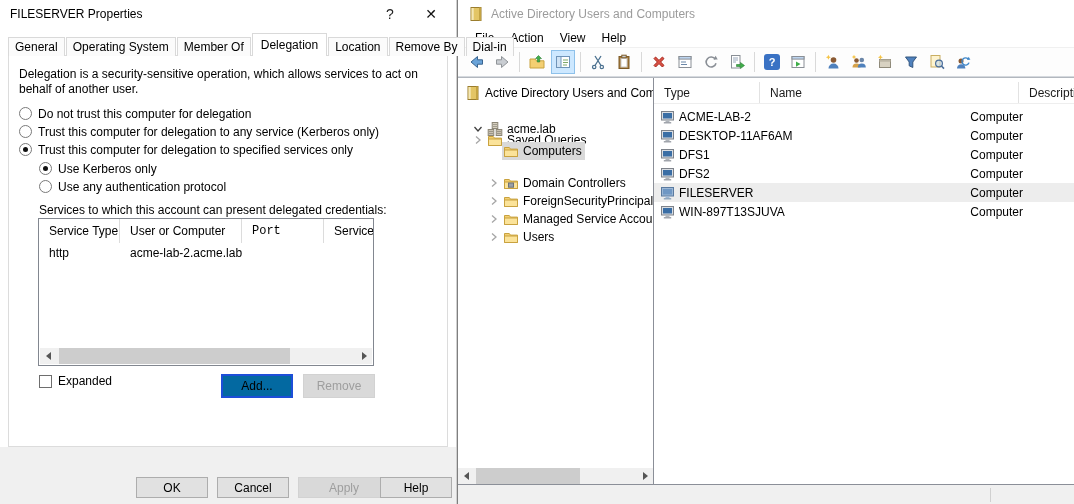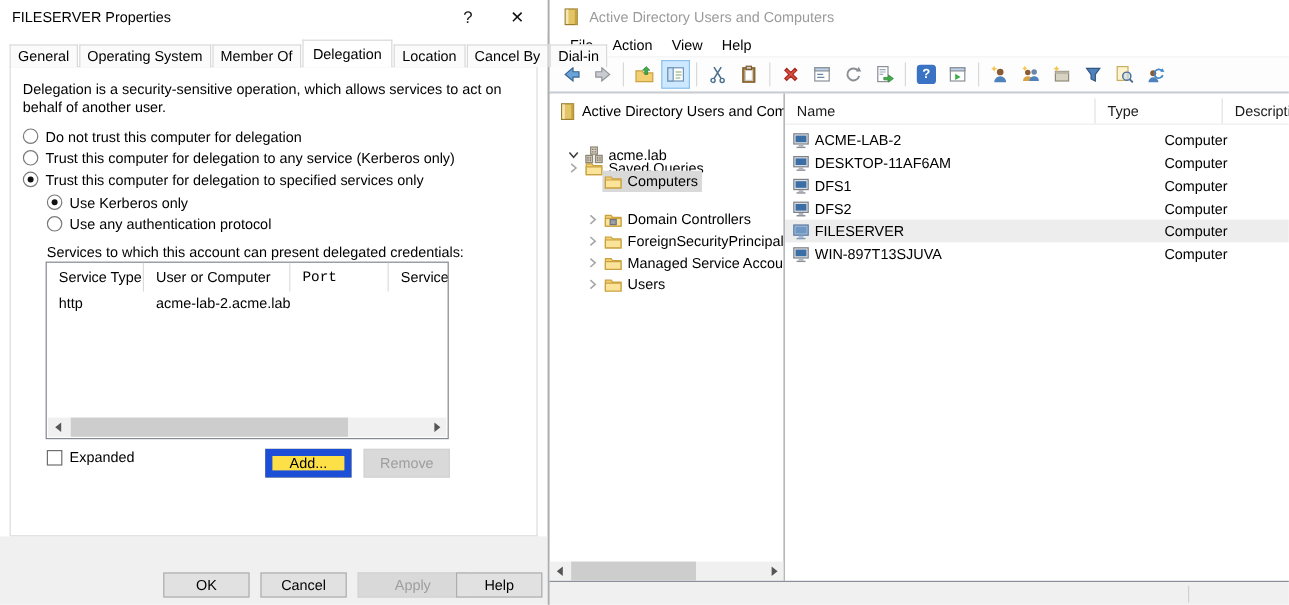--- a/index.html
+++ b/index.html
@@ -39,21 +39,21 @@
   .scroll-btn.left { left:0; } .scroll-btn.right { right:0; }
   .tri-left { width:0; height:0; border-top:4px solid transparent; border-bottom:4px solid transparent; border-right:5px solid #555; }
   .tri-right { width:0; height:0; border-top:4px solid transparent; border-bottom:4px solid transparent; border-left:5px solid #555; }
   .scroll-thumb { position:absolute; top:0; height:16px; background:#cdcdcd; }
 
   .chk-row { position:absolute; left:30px; top:318px; display:flex; align-items:center; gap:6px; }
   .checkbox { width:13px; height:13px; border:1px solid #6e6e6e; background:#fff; }
 
   .btn { display:flex; align-items:center; justify-content:center; background:#e1e1e1; border:1px solid #adadad; font-size:12px; }
   .btn.disabled { background:#d9d9d9; border-color:#d2d2d2; color:#9e9e9e; }
-  .add-btn { position:absolute; left:212px; top:318px; width:72px; height:24px; border:6px solid #1d4ed8; background:#fde047; }
+  .add-btn { position:absolute; left:212px; top:318px; width:72px; height:24px; border:2px solid #1d4ed8; background:#0369a1; }
   .remove-btn { position:absolute; left:294px; top:318px; width:72px; height:24px; }
 
   .dlg-footer { position:absolute; left:0; top:447px; width:100%; height:57px; background:#f0f0f0; }
   .ok-btn { position:absolute; left:136px; top:30px; width:72px; height:21px; }
   .cancel-btn { position:absolute; left:217px; top:30px; width:72px; height:21px; }
   .apply-btn { position:absolute; left:298px; top:30px; width:92px; height:21px; }
   .help-btn { position:absolute; left:380px; top:30px; width:72px; height:21px; }
 
   
   #console { position:absolute; left:457px; top:0; width:617px; height:504px; background:#fff; border-left:1px solid #7f7f7f;padding-left:37px; }
@@ -101,21 +101,21 @@
     <div class="dlg-help">?</div>
     <div class="dlg-close">✕</div>
   </div>
 
   <div class="tabs">
     <div class="tab">General</div>
     <div class="tab">Operating System</div>
     <div class="tab">Member Of</div>
     <div class="tab active">Delegation</div>
     <div class="tab">Location</div>
-    <div class="tab">Cancel By</div>
+    <div class="tab">Remove By</div>
     <div class="tab">Dial-in</div>
   </div>
 
   <div class="tab-page">
     <div class="desc-line1">Delegation is a security-sensitive operation, which allows services to act on</div>
     <div class="desc-line2">behalf of another user.</div>
 
     <div class="radio-row r1">
       <span class="radio"></span>
       <span>Do not trust this computer for delegation</span>
@@ -455,22 +455,22 @@
           </div>
         <div class="scroll-thumb" style="left:18px; width:104px;"></div>
         <div class="scroll-btn right">
             <span class="tri-right"></span>
           </div>
       </div>
     </div>
 
     <div class="list-pane">
       <div class="list-header">
+        <div class="lh-cell lh-type">Type</div>
         <div class="lh-cell lh-name">Name</div>
-        <div class="lh-cell lh-type">Type</div>
         <div class="lh-cell lh-desc">Description</div>
       </div>
       <div class="list-rows">
         <div class="list-row">
           <svg class="lr-ico" viewBox="0 0 16 16">
               <rect x="1.5" y="2.5" width="12" height="8.5" fill="#d9dde2" stroke="#7d828a"></rect>
               <rect x="3" y="4" width="9" height="5.5" fill="#3a6ea5"></rect>
               <rect x="5.5" y="11.5" width="4" height="1.6" fill="#aeb3ba"></rect>
               <rect x="3.8" y="13.2" width="7.4" height="1.2" fill="#8b9098"></rect>
             </svg>

